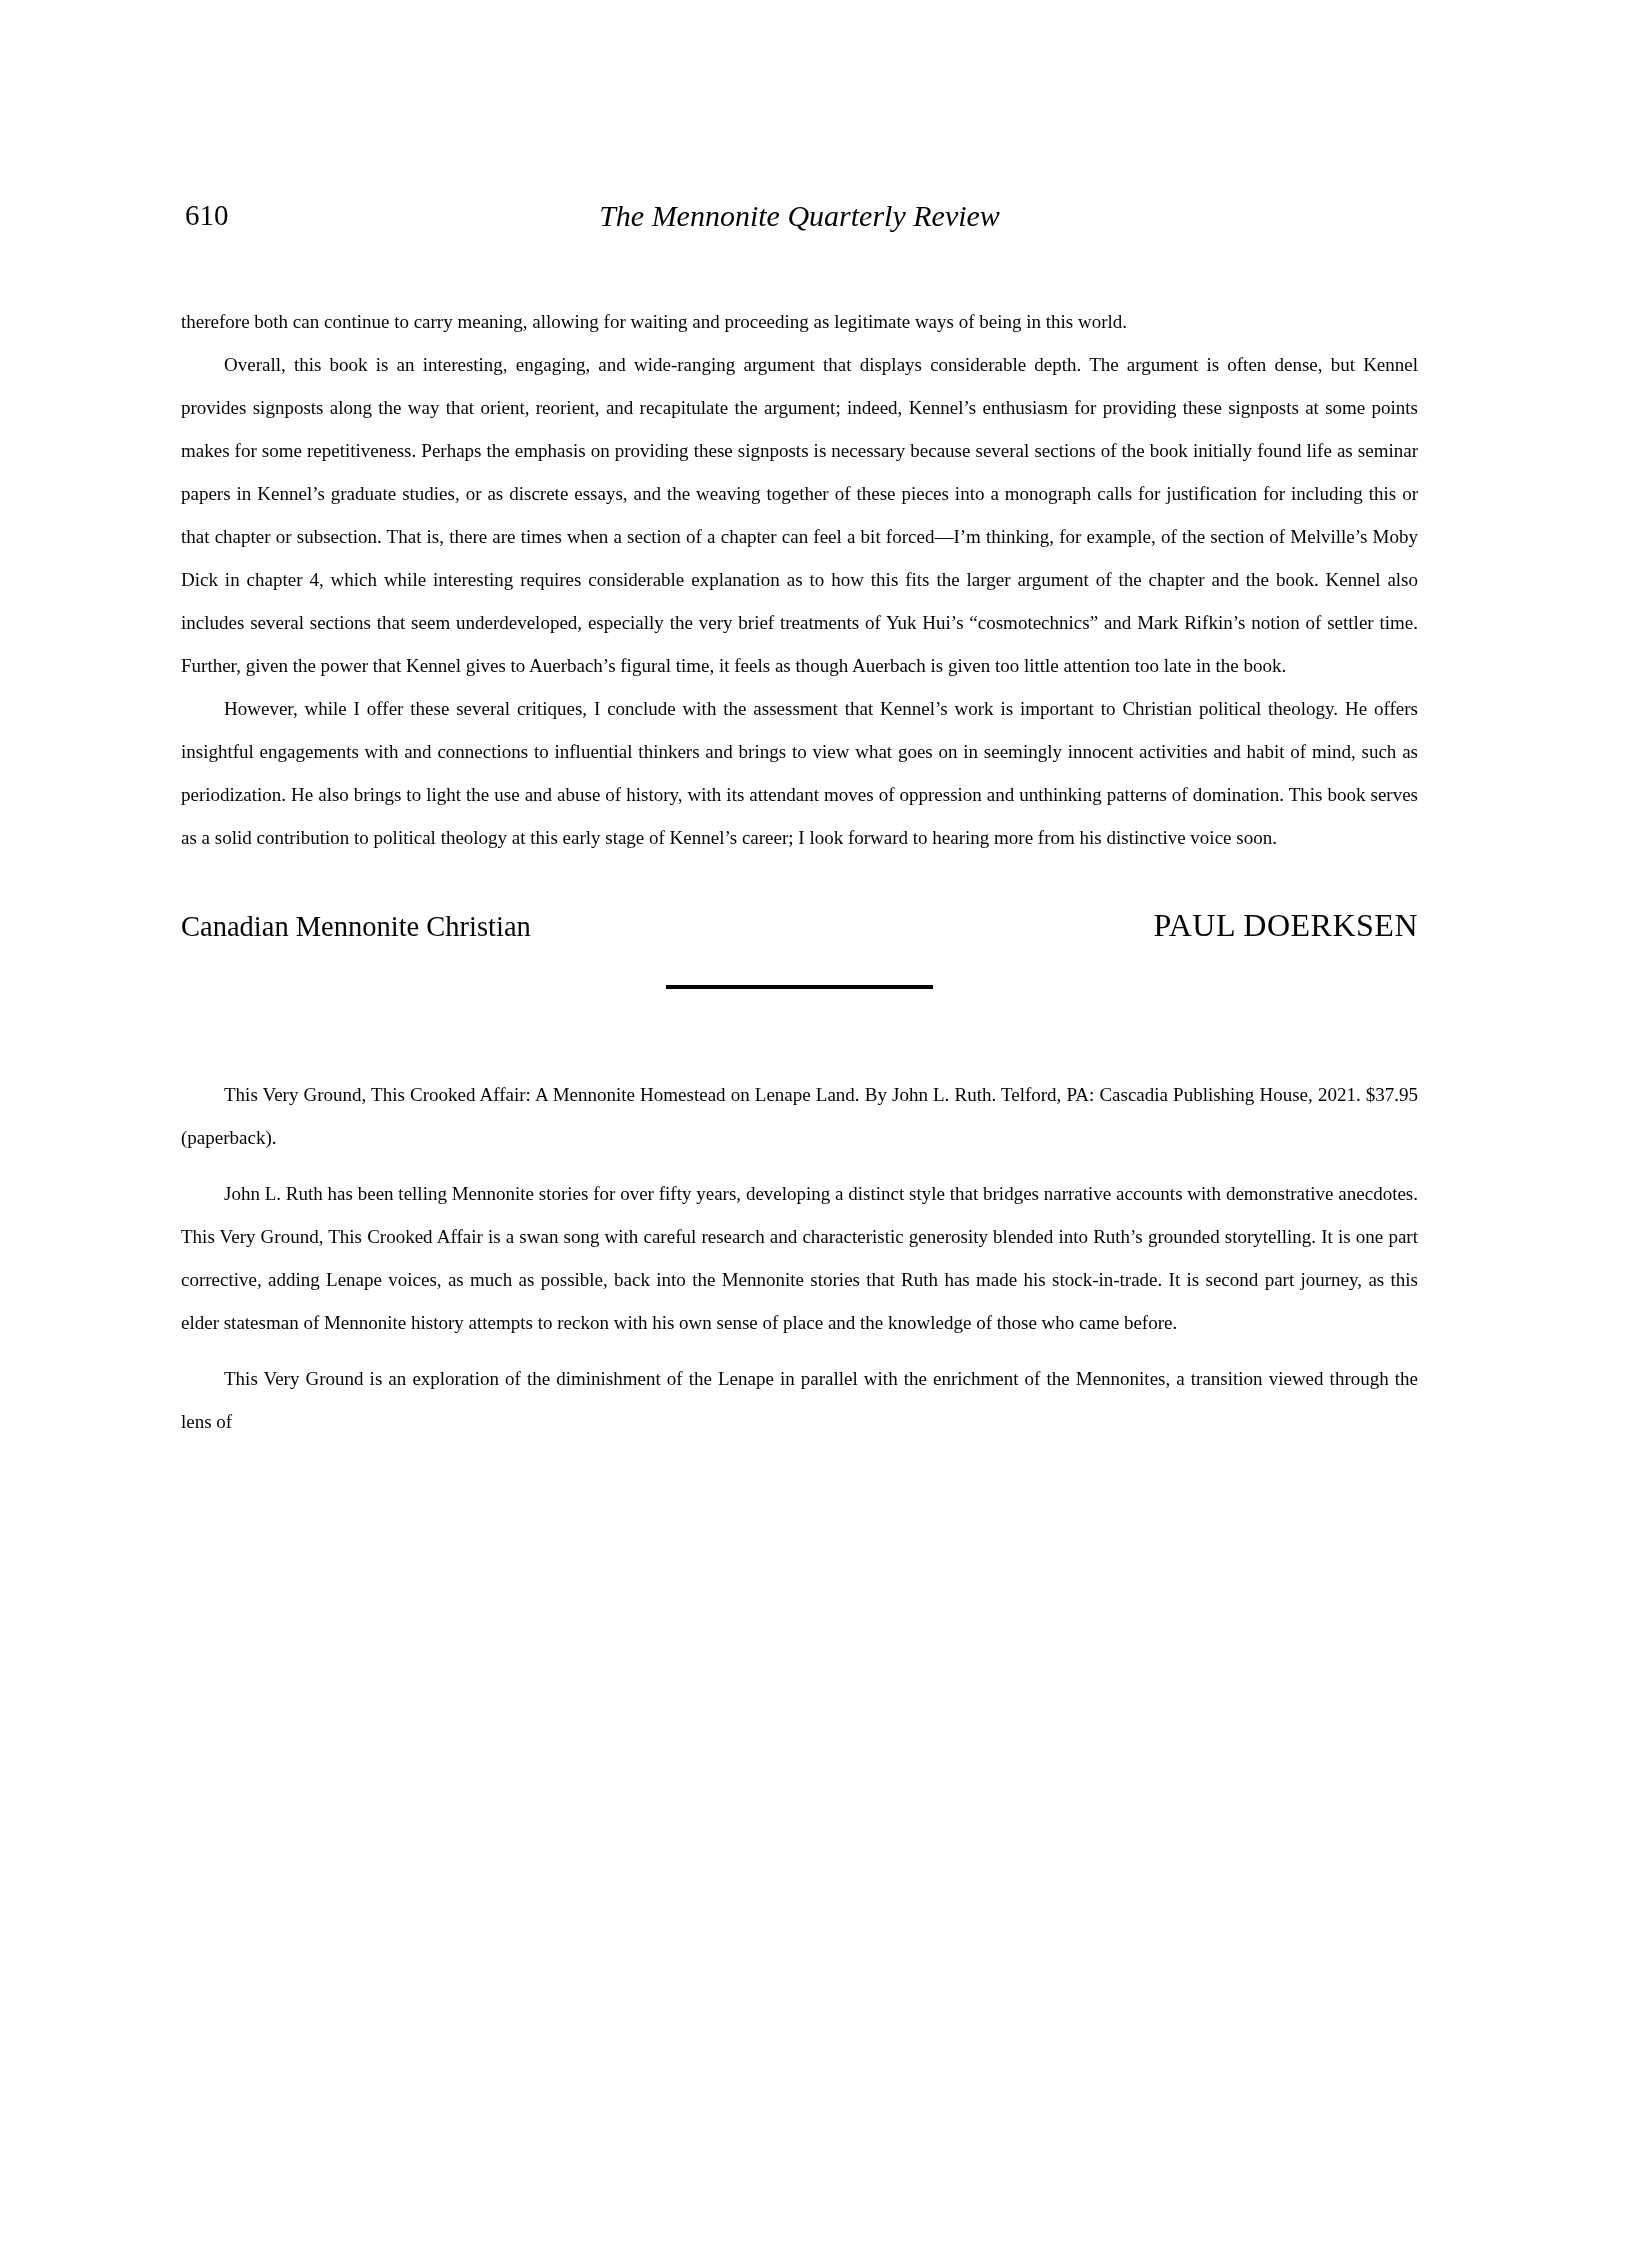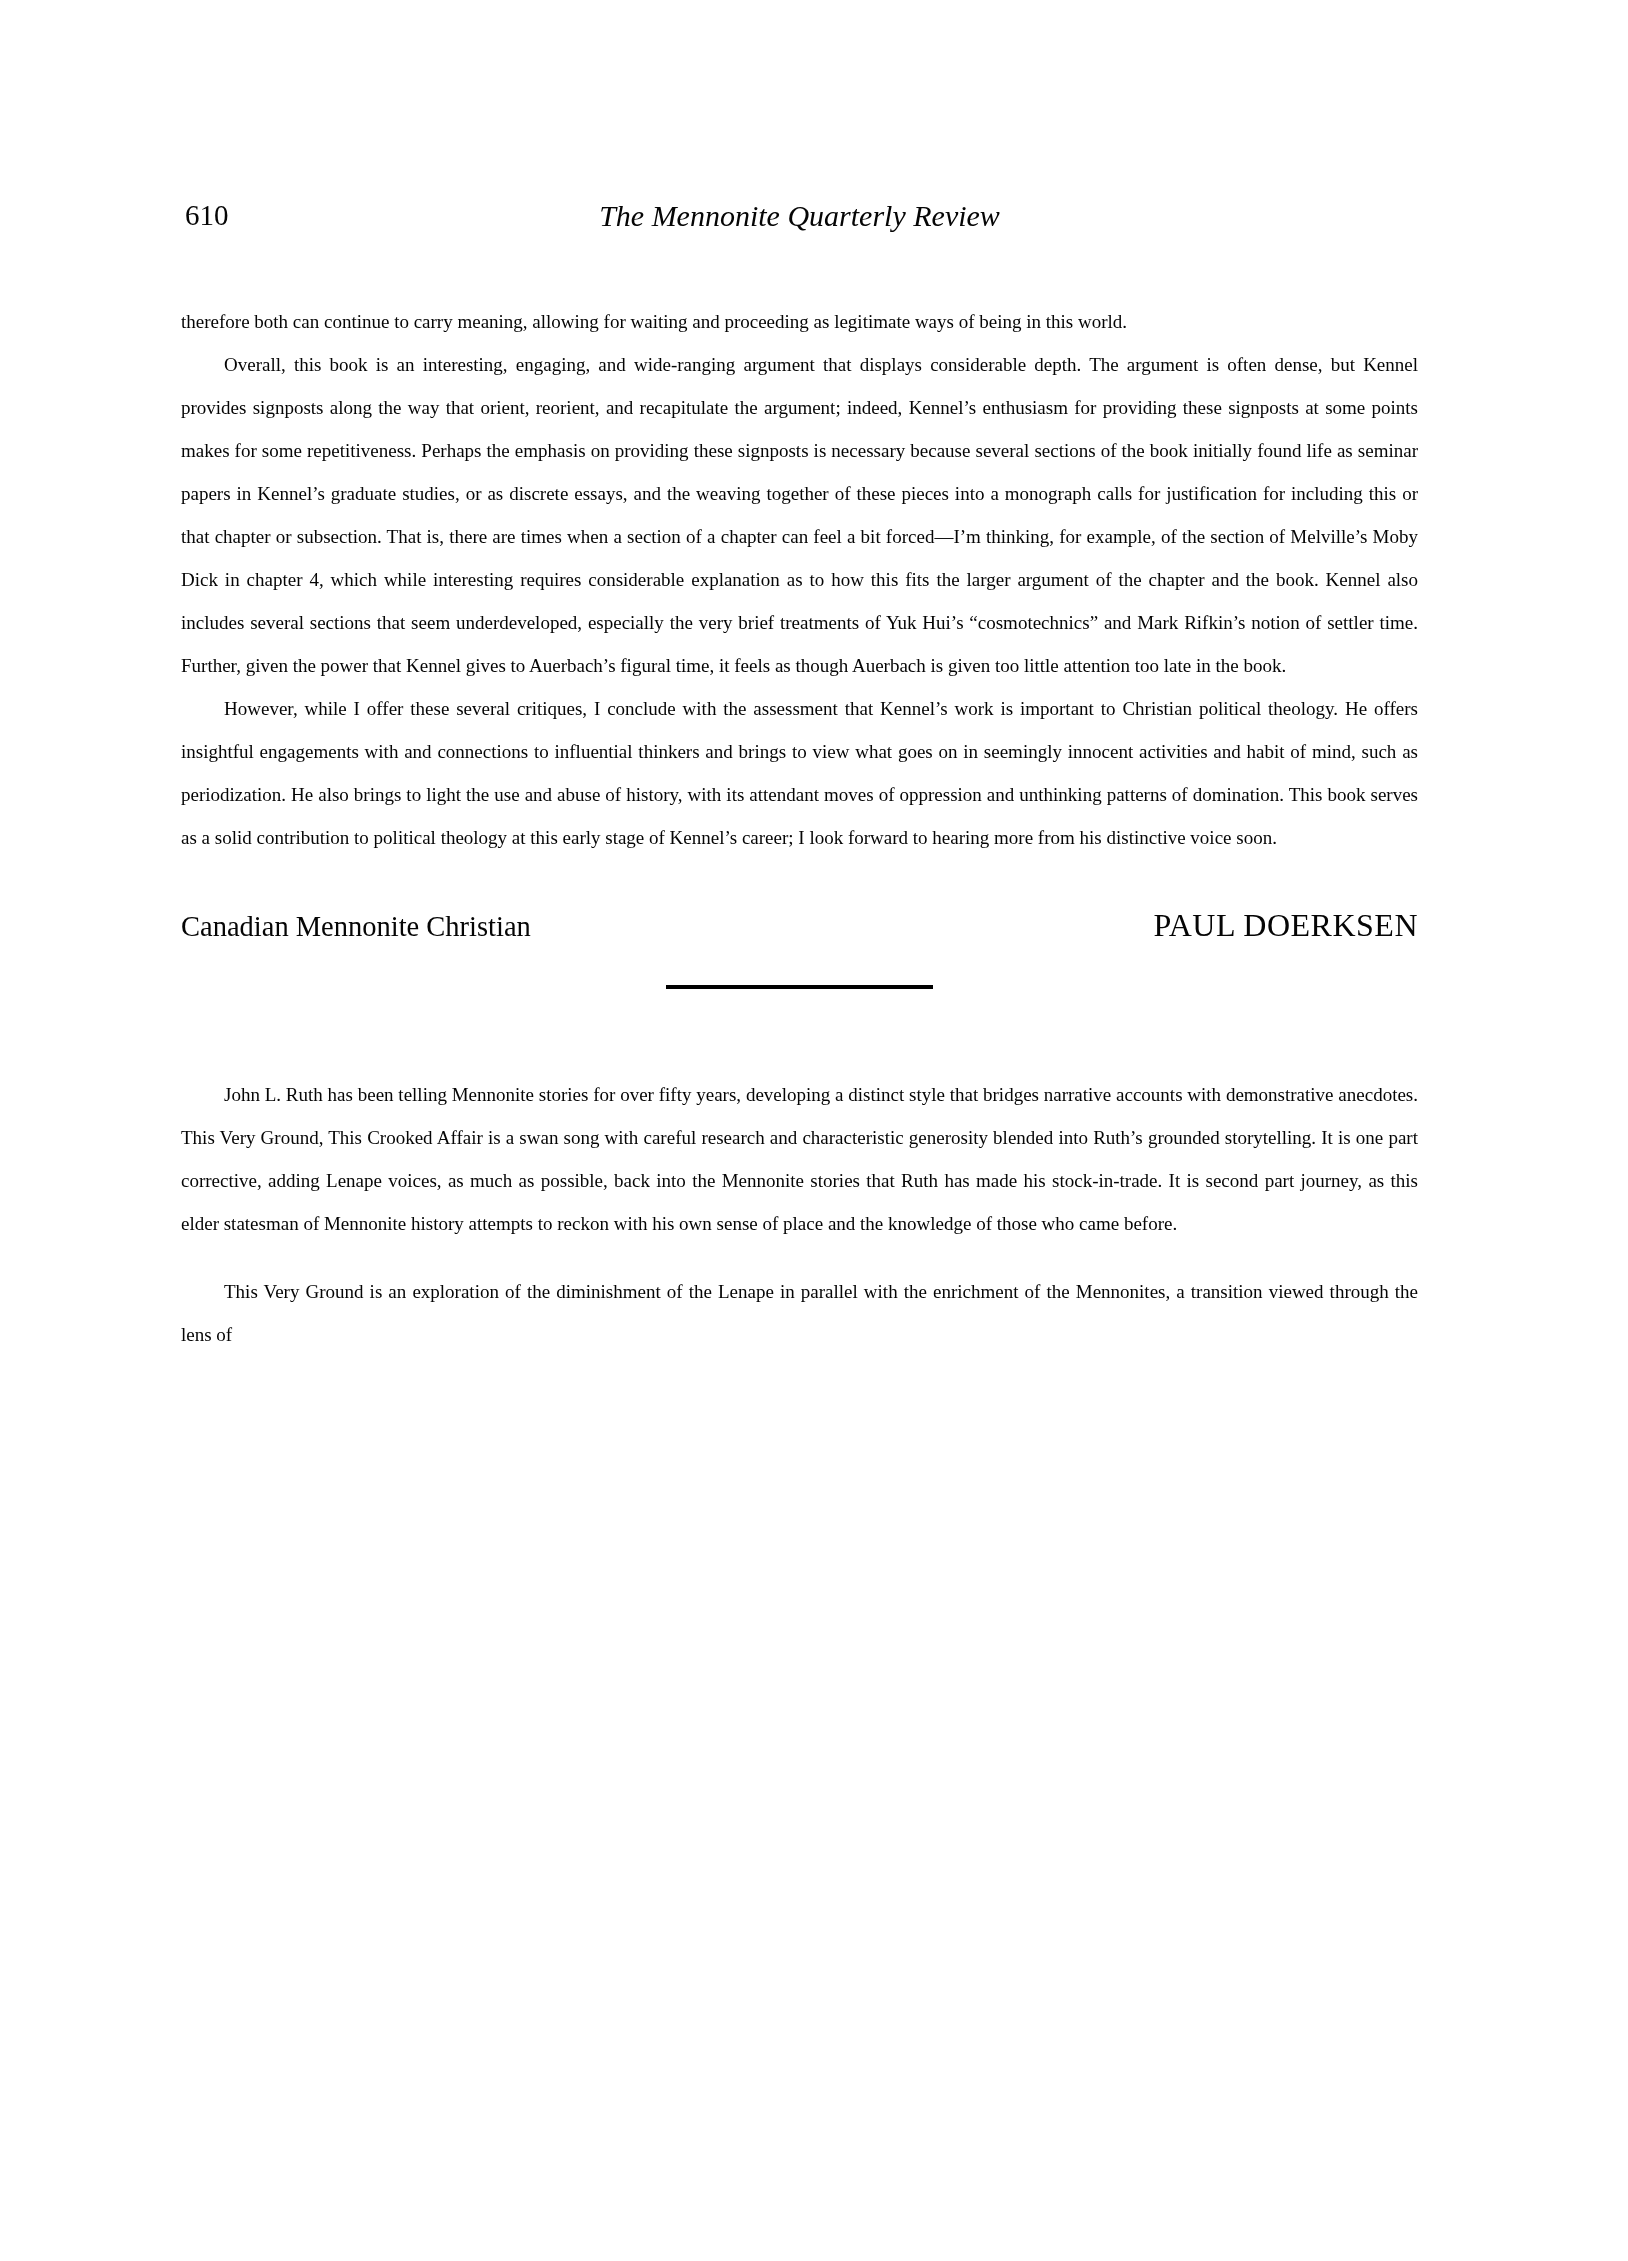--- a/index.html
+++ b/index.html
@@ -61,21 +61,21 @@
     letter-spacing: 0.5px;
     font-size: 32px;
   }
   .divider {
     width: 267px;
     height: 3.6px;
     background: #000000;
     margin: 37px auto 84px auto;
   }
   .citation { margin-top: 0; }
-  .gap-top { margin-top: 25px; }
+  .gap-top { margin-top: 13px; }
 </style>
 </head>
 <body>
 
 <div class="page">
 
   <header class="running-head">
     <span class="folio">610</span>
     <span class="running-title">The Mennonite Quarterly Review</span>
   </header>
@@ -88,20 +88,21 @@
 
     <p class="para indent"><span>However, while I offer these several critiques, I conclude with the assessment that Kennel’s work is important to Christian political theology. He offers insightful engagements with and connections to influential thinkers and brings to view what goes on in seemingly innocent activities and habit of mind, such as periodization. He also brings to light the use and abuse of history, with its attendant moves of oppression and unthinking patterns of domination. This book serves as a solid contribution to political theology at this early stage of Kennel’s career; I look forward to hearing more from his distinctive voice soon.</span></p>
 
     <div class="attribution">
       <span>Canadian Mennonite Christian</span>
       <span class="reviewer">PAUL DOERKSEN</span>
     </div>
 
     <div class="divider"></div>
 
+    <p class="para indent citation"><span class="it">This Very Ground, This Crooked Affair: A Mennonite Homestead on Lenape Land</span><span>. By John L. Ruth. Telford, PA: Cascadia Publishing House, 2021. $37.95 (paperback).</span></p>
 
     <p class="para indent gap-top"><span>John L. Ruth has been telling Mennonite stories for over fifty years, developing a distinct style that bridges narrative accounts with demonstrative anecdotes. </span><span class="it">This Very Ground, This Crooked Affair</span><span> is a swan song with careful research and characteristic generosity blended into Ruth’s grounded storytelling. It is one part corrective, adding Lenape voices, as much as possible, back into the Mennonite stories that Ruth has made his stock-in-trade. It is second part journey, as this elder statesman of Mennonite history attempts to reckon with his own sense of place and the knowledge of those who came before.</span></p>
 
     <p class="para indent gap-top"><span class="it">This Very Ground</span><span> is an exploration of the diminishment of the Lenape in parallel with the enrichment of the Mennonites, a transition viewed through the lens of</span></p>
 
   </main>
 
 </div>
 
 

